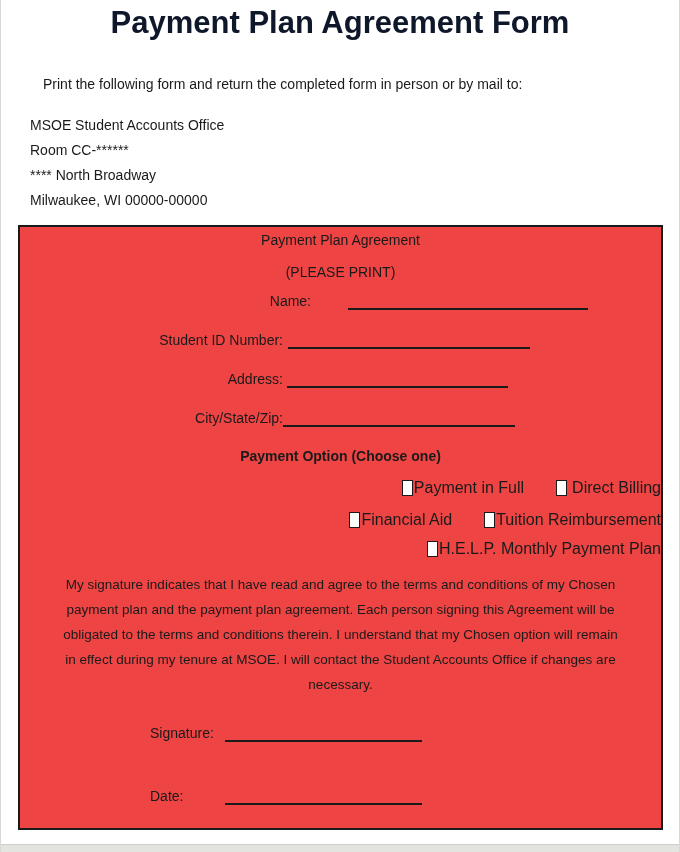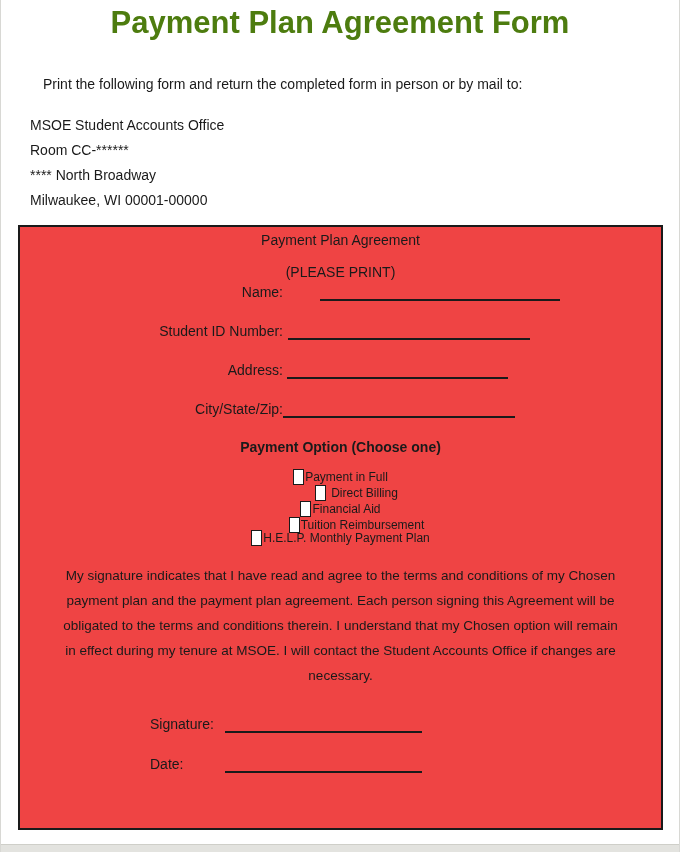--- a/index.html
+++ b/index.html
@@ -16,21 +16,21 @@
     border-left:1px solid #d8d8d4;
     border-right:1px solid #d8d8d4;
     background:#ffffff;
   }
   .page-title {
     margin:6px 0 0 0;
     text-align:center;
     font-size:31px;
     font-weight:bold;
     line-height:34px;
-    color:#4d7c0f;
+    color:#0f172a;
   }
   .intro {
     margin:36px 0 0 42px;
     font-size:14px;
     line-height:17px;
   }
   .addr {
     margin:20px 0 0 29px;
     font-size:14px;
     line-height:25px;
@@ -56,21 +56,21 @@
     font-size:14px;
     line-height:18px;
   }
   .field-row {
     display:flex;
     align-items:flex-end;
     height:20px;
     font-size:14px;
     margin-top:19px;
   }
-  .field-row.first { margin-top:0; }
+  .field-row.first { margin-top:9px;padding-left:28px; }
   .flabel {
     width:263px;
     text-align:right;
     line-height:18px;
     white-space:nowrap;
   }
   .fline {
     display:inline-block;
     height:18px;
     border-bottom:2px solid #1a1a1a;
@@ -81,25 +81,24 @@
   .fline.csz    { margin-left:0;    width:232px; }
   .fb-pay-heading {
     margin-top:20px;
     text-align:center;
     font-size:14px;
     font-weight:bold;
     line-height:18px;
   }
   .opt-row {
     display:flex;
-    justify-content:space-between;
+    justify-content:flex-end;
     align-items:center;
     height:20px;
-    font-size:12px;
-    flex-direction:column;
+    font-size:16px;
   }
   .opt-row.r1 { margin-top:13px; }
   .opt-row.r2 { margin-top:12px; }
   .opt-row.r3 { margin-top:9px; }
   .opt-row .opt + .opt { margin-left:32px; }
   .opt { display:inline-flex; align-items:center; white-space:nowrap; }
   .cb {
     display:inline-block;
     box-sizing:border-box;
     width:11px; height:16px;
@@ -116,21 +115,21 @@
     line-height:25px;
   }
   .sig-row {
     display:flex;
     align-items:flex-end;
     height:20px;
     font-size:14px;
     margin-left:130px;
   }
   .sig-row.signature { margin-top:25px; }
-  .sig-row.date { margin-top:20px;align-items:flex-end; }
+  .sig-row.date { margin-top:43px;align-items:flex-end; }
   .slabel {
     width:75px;
     line-height:18px;
     text-align:left;
   }
   .sline {
     display:inline-block;
     height:18px;
     width:197px;
     border-bottom:2px solid #1a1a1a;
@@ -149,21 +148,21 @@
 <div class="sheet">
 
   <h1 class="page-title">Payment Plan Agreement Form</h1>
 
   <p class="intro">Print the following form and return the completed form in person or by mail to:</p>
 
   <div class="addr">
     <div>MSOE Student Accounts Office</div>
     <div>Room CC-******</div>
     <div>**** North Broadway</div>
-    <div>Milwaukee, WI 00001-00000</div>
+    <div>Milwaukee, WI 00000-00000</div>
   </div>
 
   <div class="formbox">
 
     <div class="fb-heading">Payment Plan Agreement</div>
     <div class="fb-sub">(PLEASE PRINT)</div>
 
     <div class="field-row first">
       <span class="flabel">Name:</span>
       <span class="fline name"></span>

